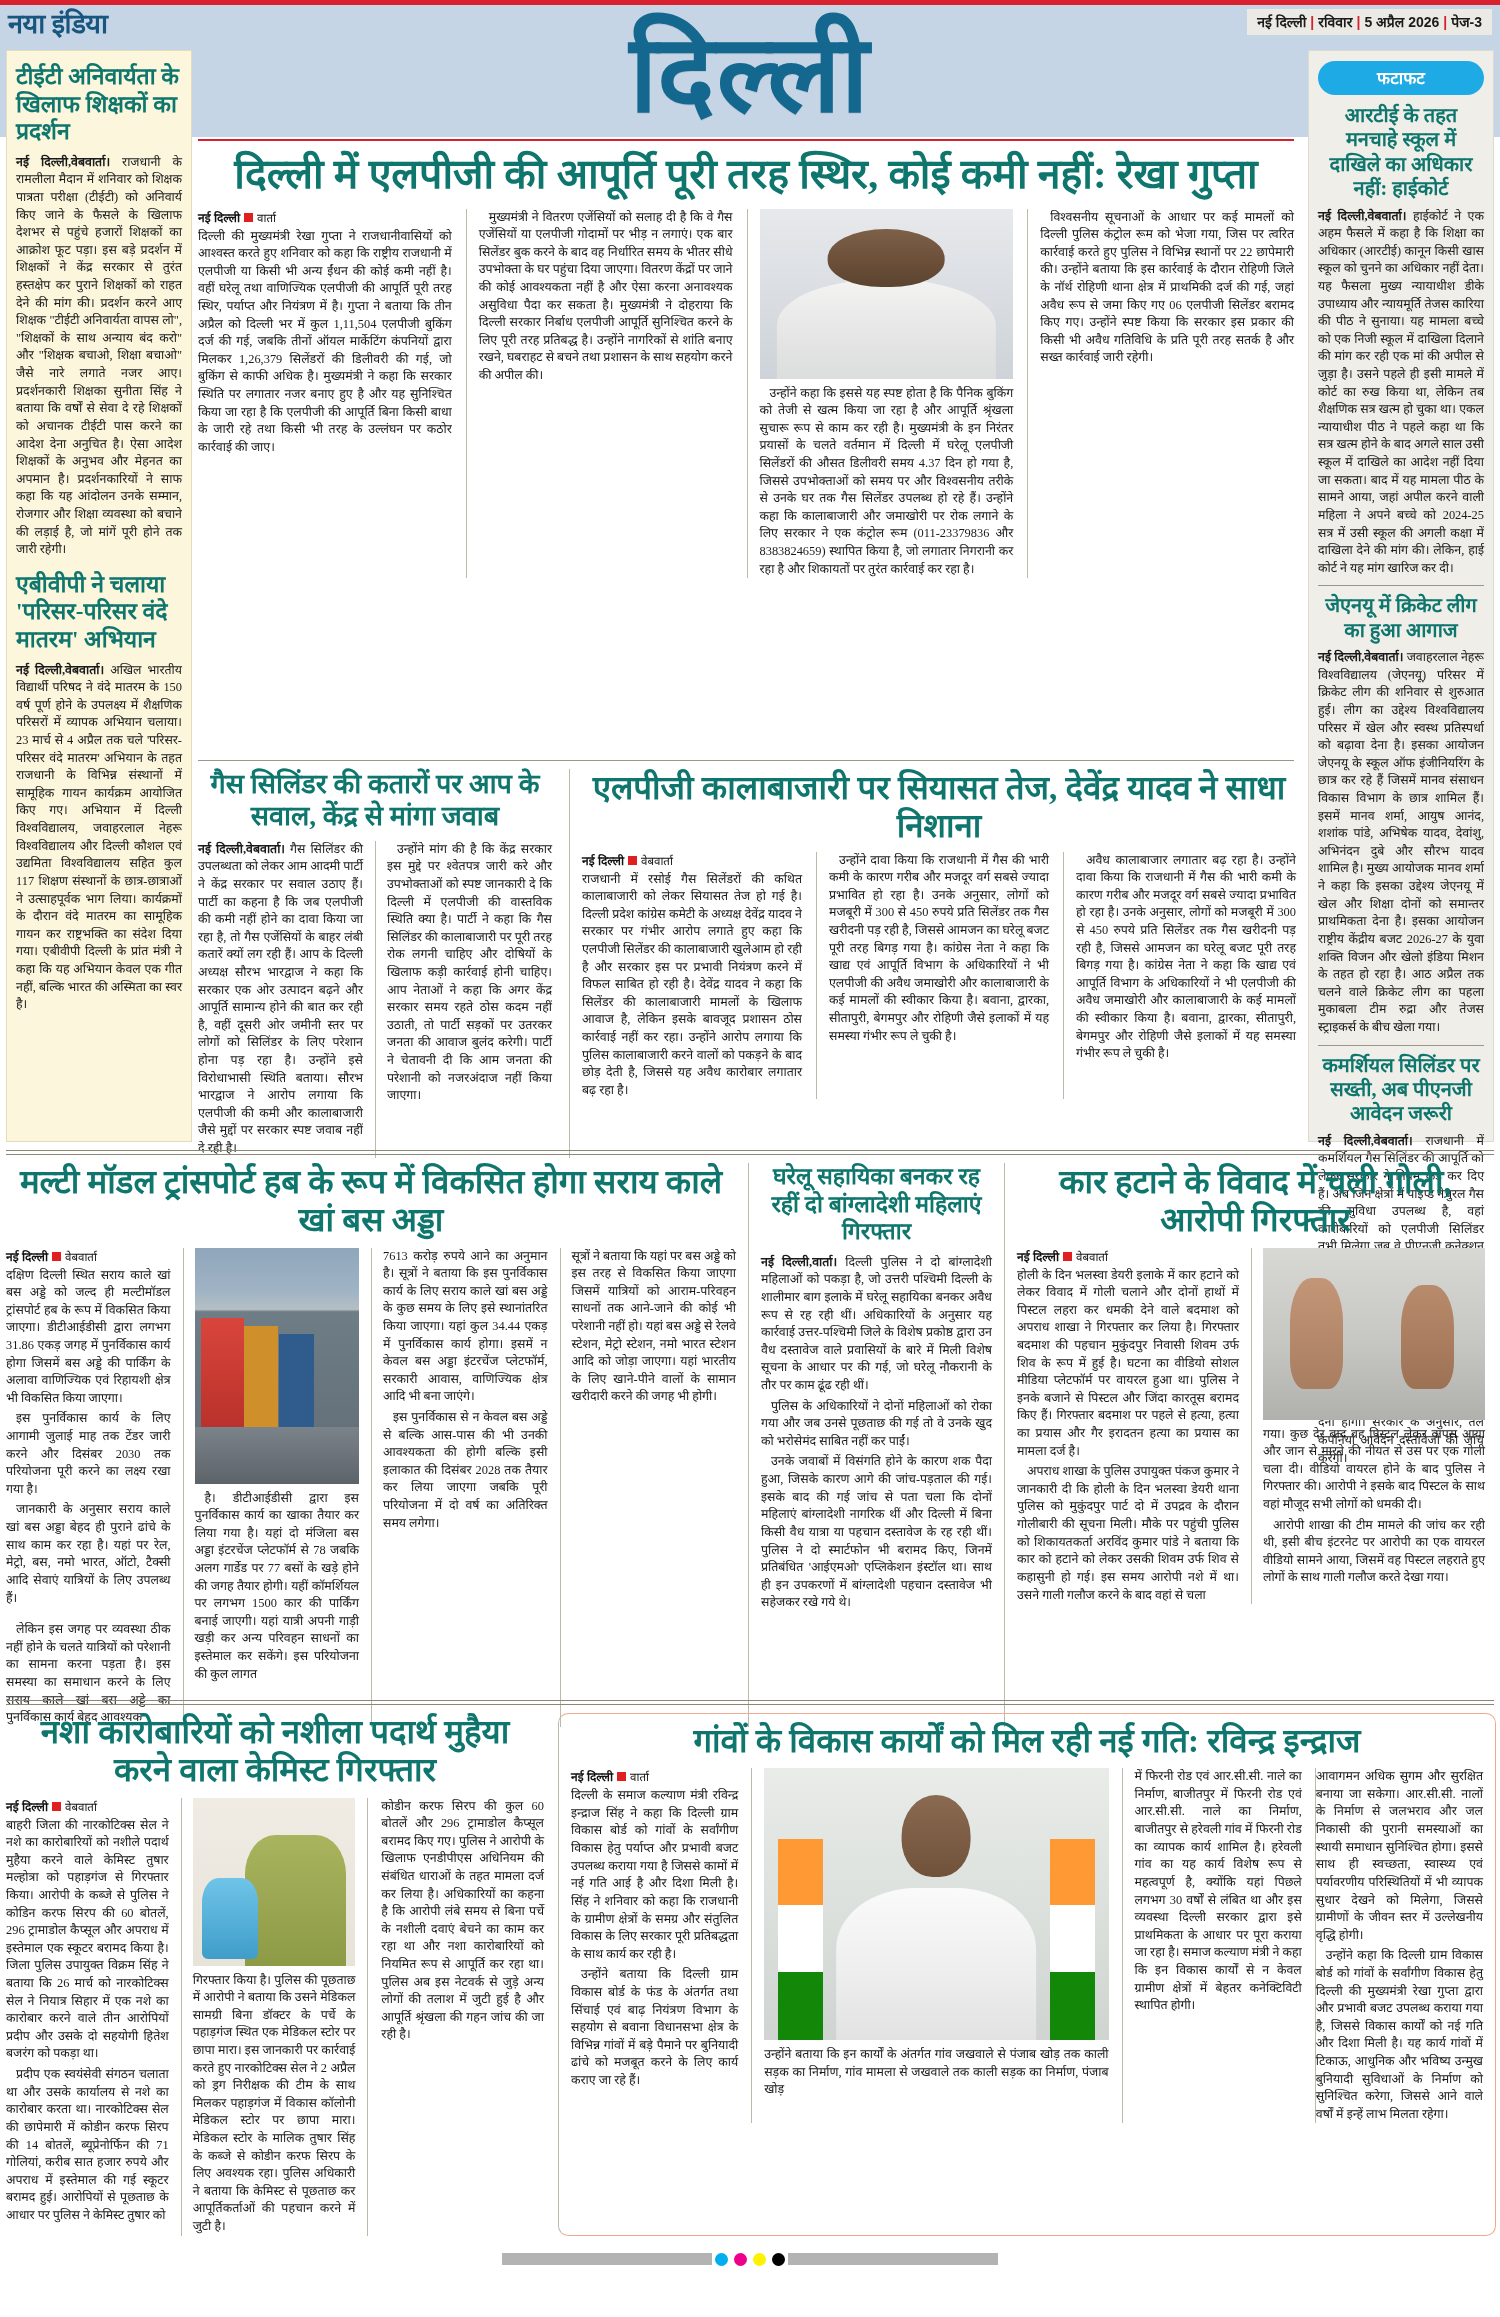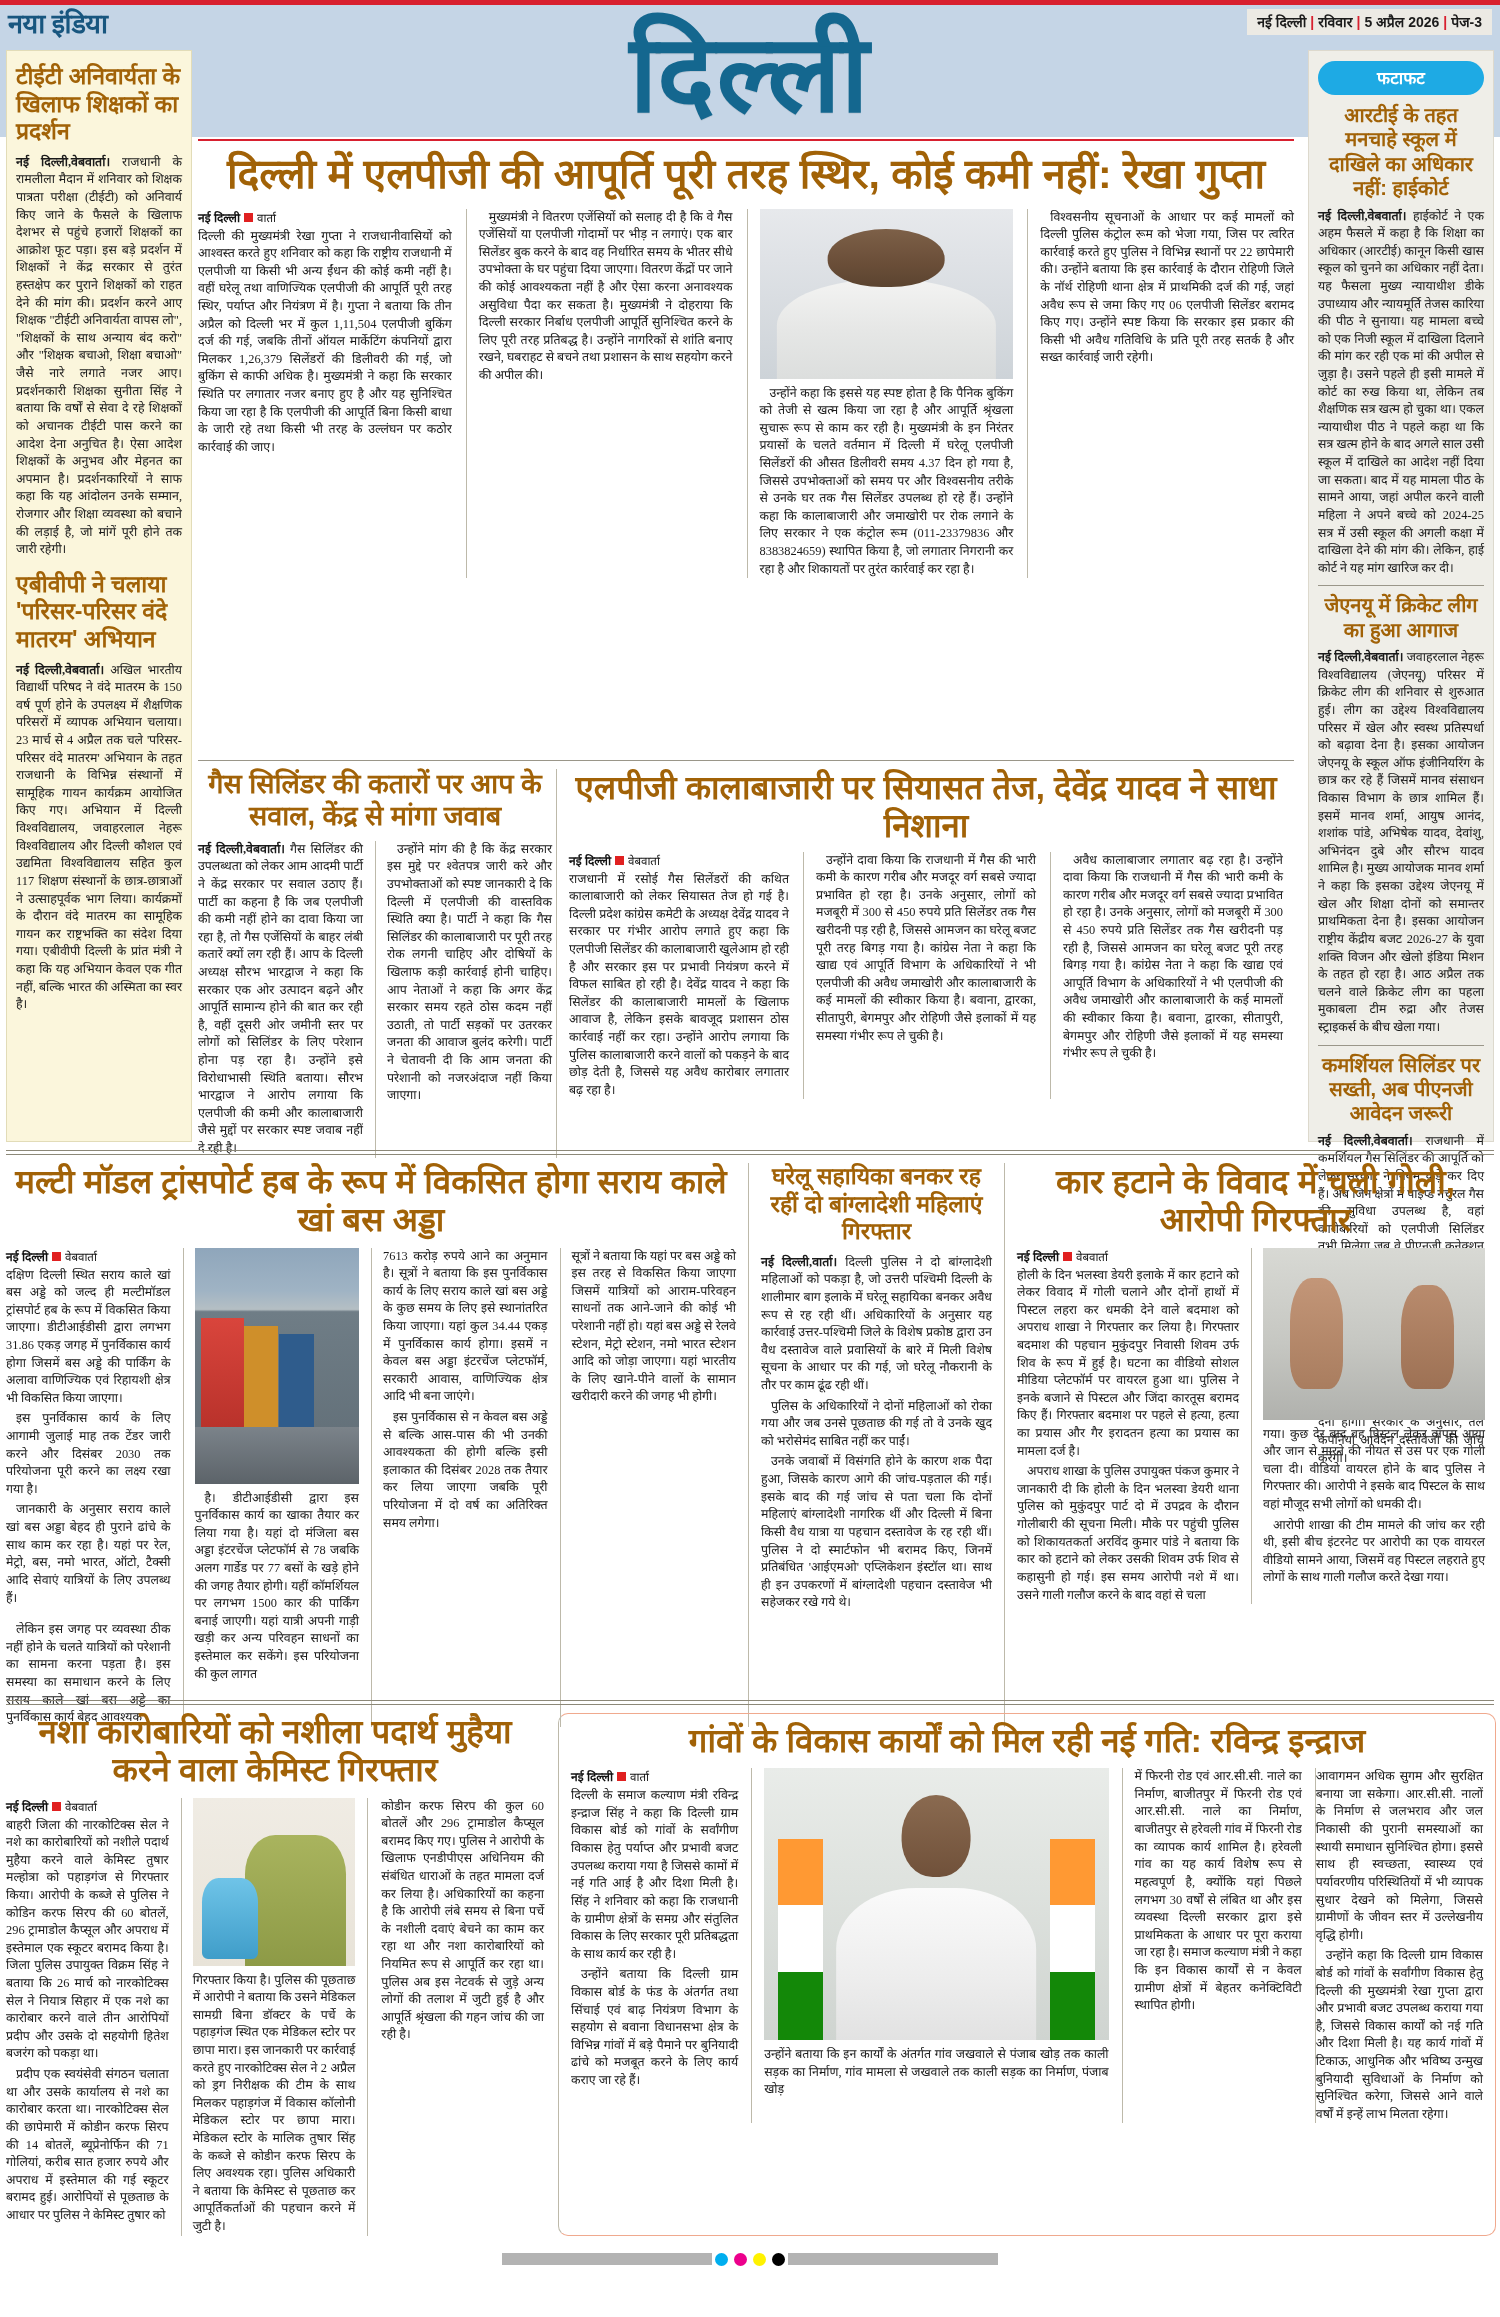--- a/index.html
+++ b/index.html
@@ -62,22 +62,22 @@
   .right-col{
     position:absolute;right:6px;top:46px;width:186px;
     background:#efeee8;
     border:1px solid #ddd9cd;
     box-sizing:border-box;
     padding:6px 9px 6px 9px;
   }
 
   
   .hl{
-    font-family:Liberation Sans, sans-serif;
-    font-weight:bold;color:#a16207;
+    font-family:Liberation Serif, serif;
+    font-weight:bold;color:#0f766e;
     line-height:1.14;
     text-align:center;
   }
   .hl-xl{font-size:41px;line-height:1.16;}
   .hl-lg{font-size:33px;line-height:1.16;}
   .hl-md{font-size:27px;line-height:1.18;}
   .hl-sm{font-size:23px;line-height:1.2;}
   .hl-xs{font-size:20px;line-height:1.22;}
   .hl-left{text-align:left;}
 
@@ -291,21 +291,21 @@
       </div>
 
       <div class="vline" style="width:258px;padding-left:12px;">
         <div class="body-txt" style="text-indent:10px;">विश्वसनीय सूचनाओं के आधार पर कई मामलों को दिल्ली पुलिस कंट्रोल रूम को भेजा गया, जिस पर त्वरित कार्रवाई करते हुए पुलिस ने विभिन्न स्थानों पर 22 छापेमारी की। उन्होंने बताया कि इस कार्रवाई के दौरान रोहिणी जिले के नॉर्थ रोहिणी थाना क्षेत्र में प्राथमिकी दर्ज की गई, जहां अवैध रूप से जमा किए गए 06 एलपीजी सिलेंडर बरामद किए गए। उन्होंने स्पष्ट किया कि सरकार इस प्रकार की किसी भी अवैध गतिविधि के प्रति पूरी तरह सतर्क है और सख्त कार्रवाई जारी रहेगी।</div>
       </div>
     </div>
   </div>
 
   <div style="position:absolute;left:198px;top:760px;width:1096px;">
     <div class="thin-rule" style="margin-bottom:8px;"></div>
-    <div style="display:flex;gap:4px;">
+    <div style="display:flex;gap:17px;">
 
       <div style="width:354px;">
         <div class="hl hl-md" style="margin-bottom:8px;">गैस सिलिंडर की कतारों पर आप के सवाल, केंद्र से मांगा जवाब</div>
         <div style="display:flex;gap:12px;">
           <div style="width:170px;">
             <div class="body-txt">
               <span class="byline-inline">नई दिल्ली,वेबवार्ता।</span>
               <span>गैस सिलिंडर की उपलब्धता को लेकर आम आदमी पार्टी ने केंद्र सरकार पर सवाल उठाए हैं। पार्टी का कहना है कि जब एलपीजी की कमी नहीं होने का दावा किया जा रहा है, तो गैस एजेंसियों के बाहर लंबी कतारें क्यों लग रही हैं। आप के दिल्ली अध्यक्ष सौरभ भारद्वाज ने कहा कि सरकार एक ओर उत्पादन बढ़ने और आपूर्ति सामान्य होने की बात कर रही है, वहीं दूसरी ओर जमीनी स्तर पर लोगों को सिलिंडर के लिए परेशान होना पड़ रहा है। उन्होंने इसे विरोधाभासी स्थिति बताया। सौरभ भारद्वाज ने आरोप लगाया कि एलपीजी की कमी और कालाबाजारी जैसे मुद्दों पर सरकार स्पष्ट जवाब नहीं दे रही है।</span>
             </div>
           </div>

